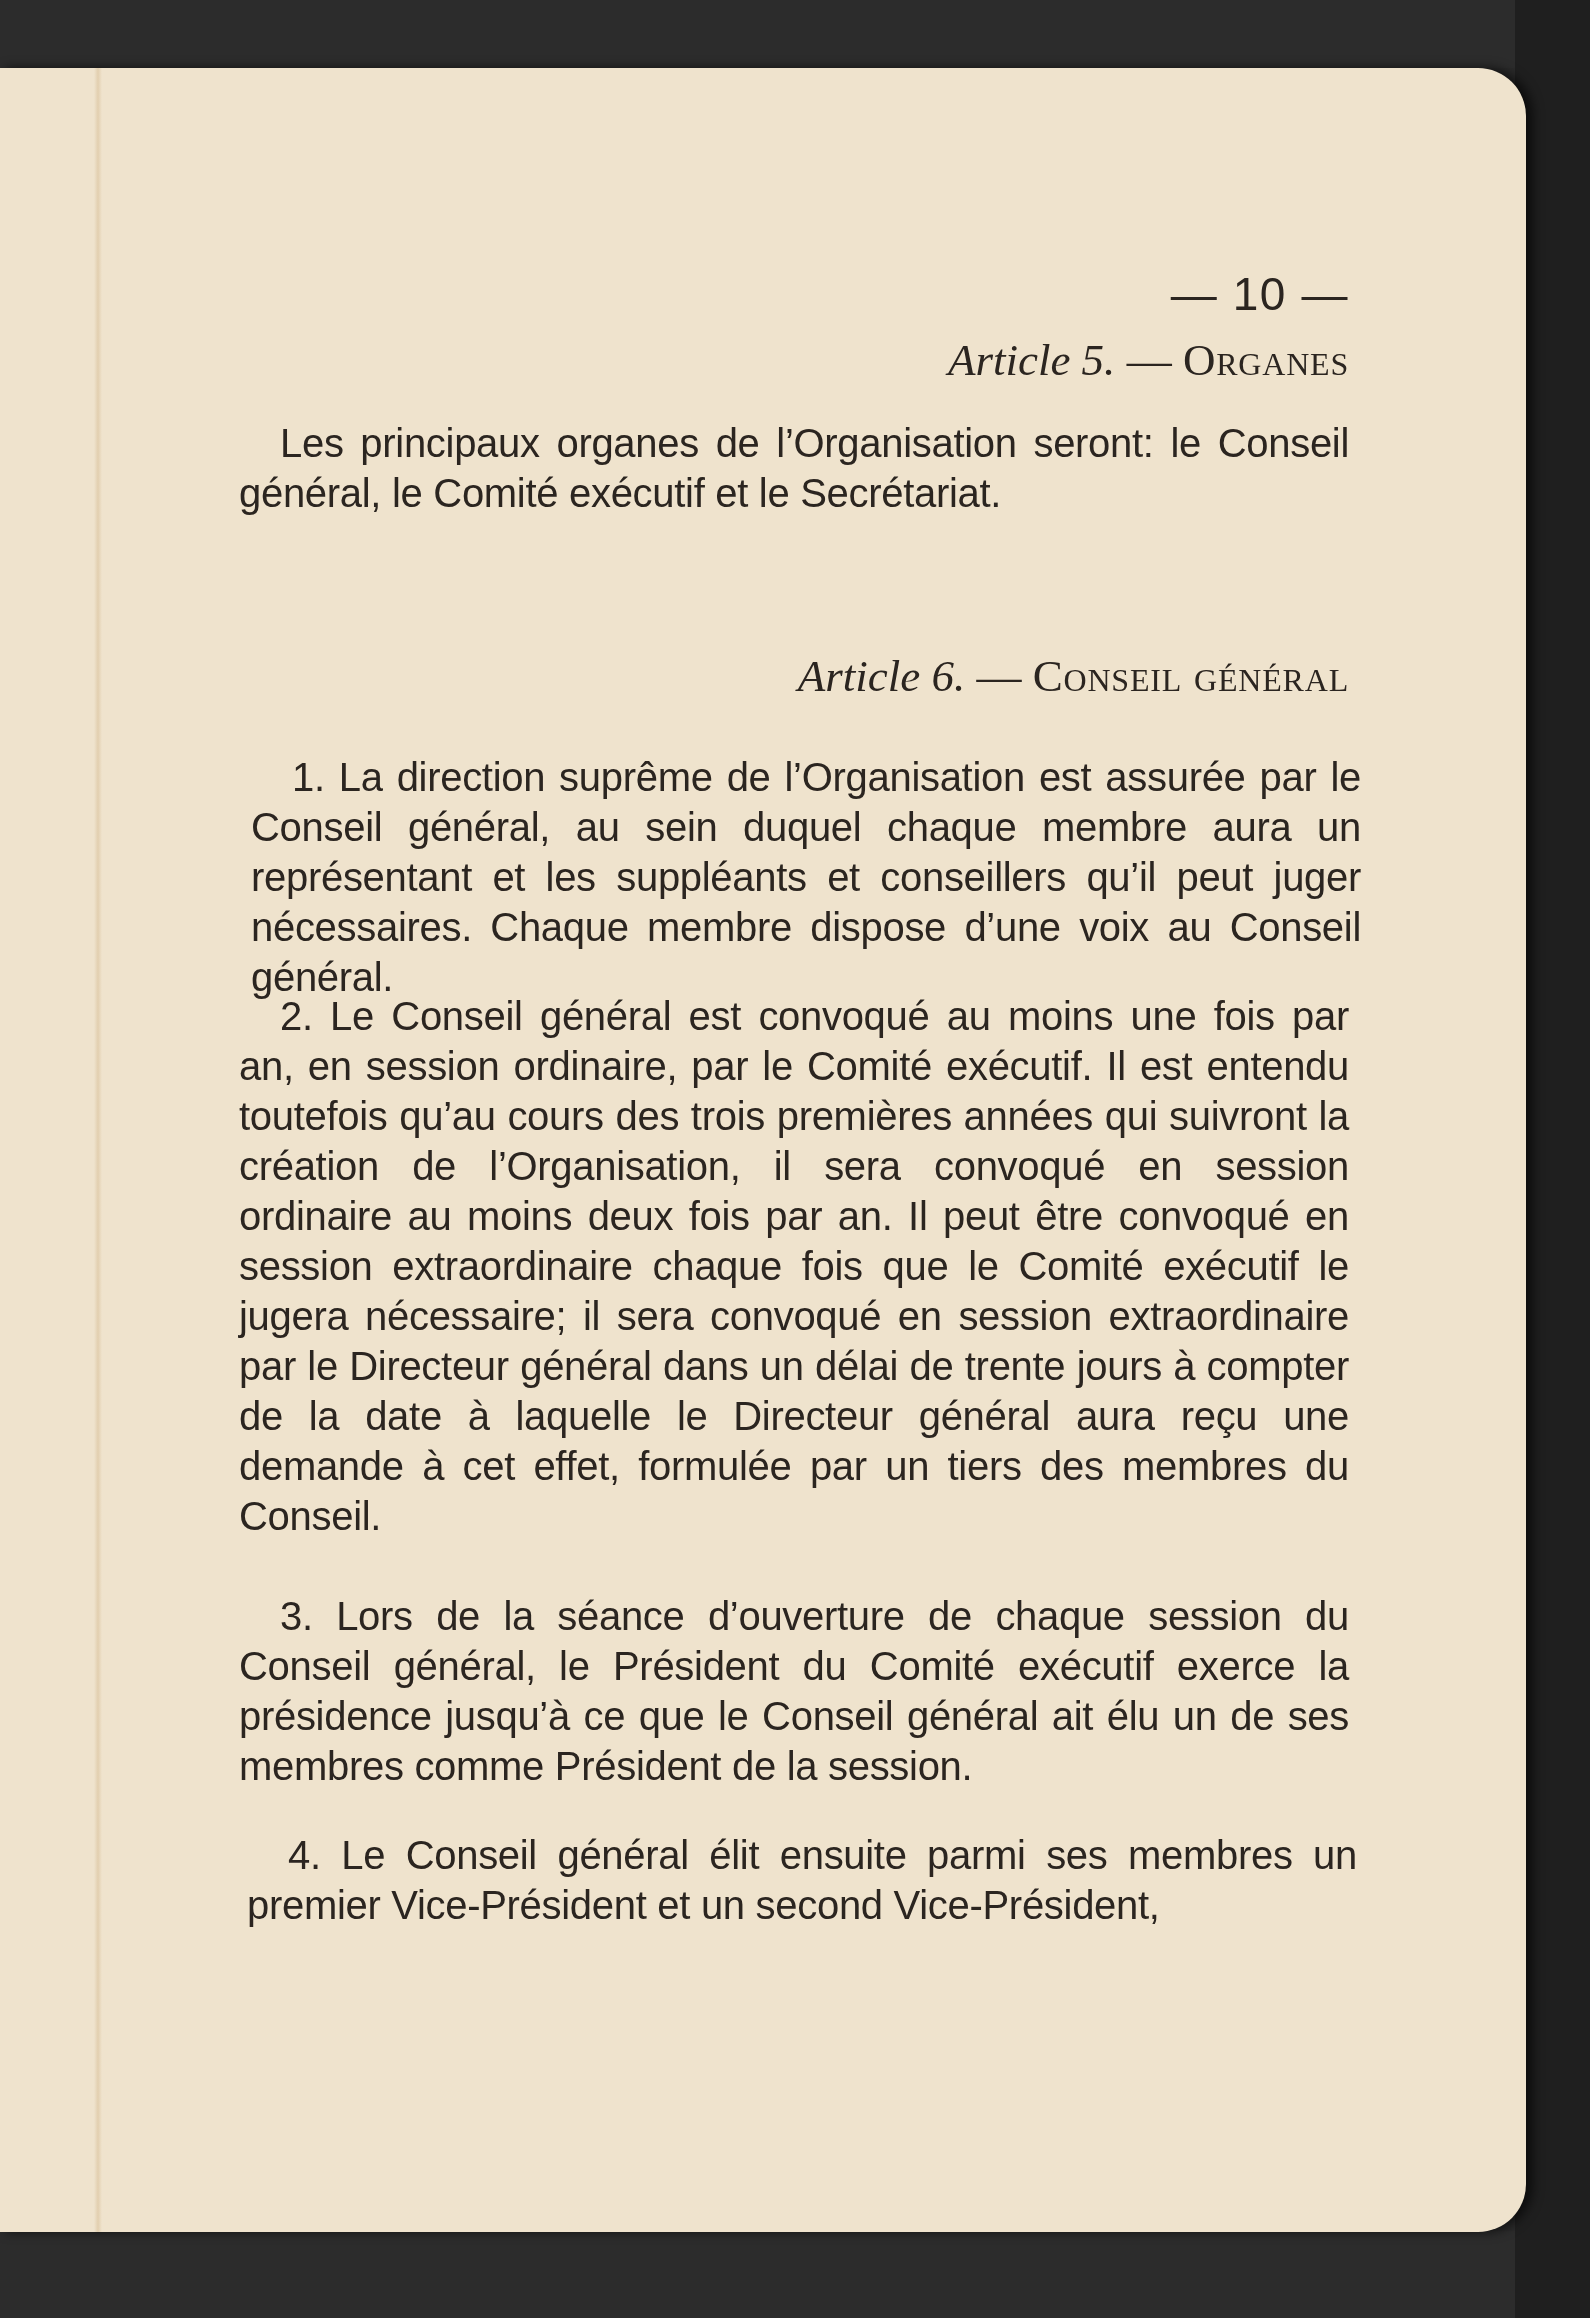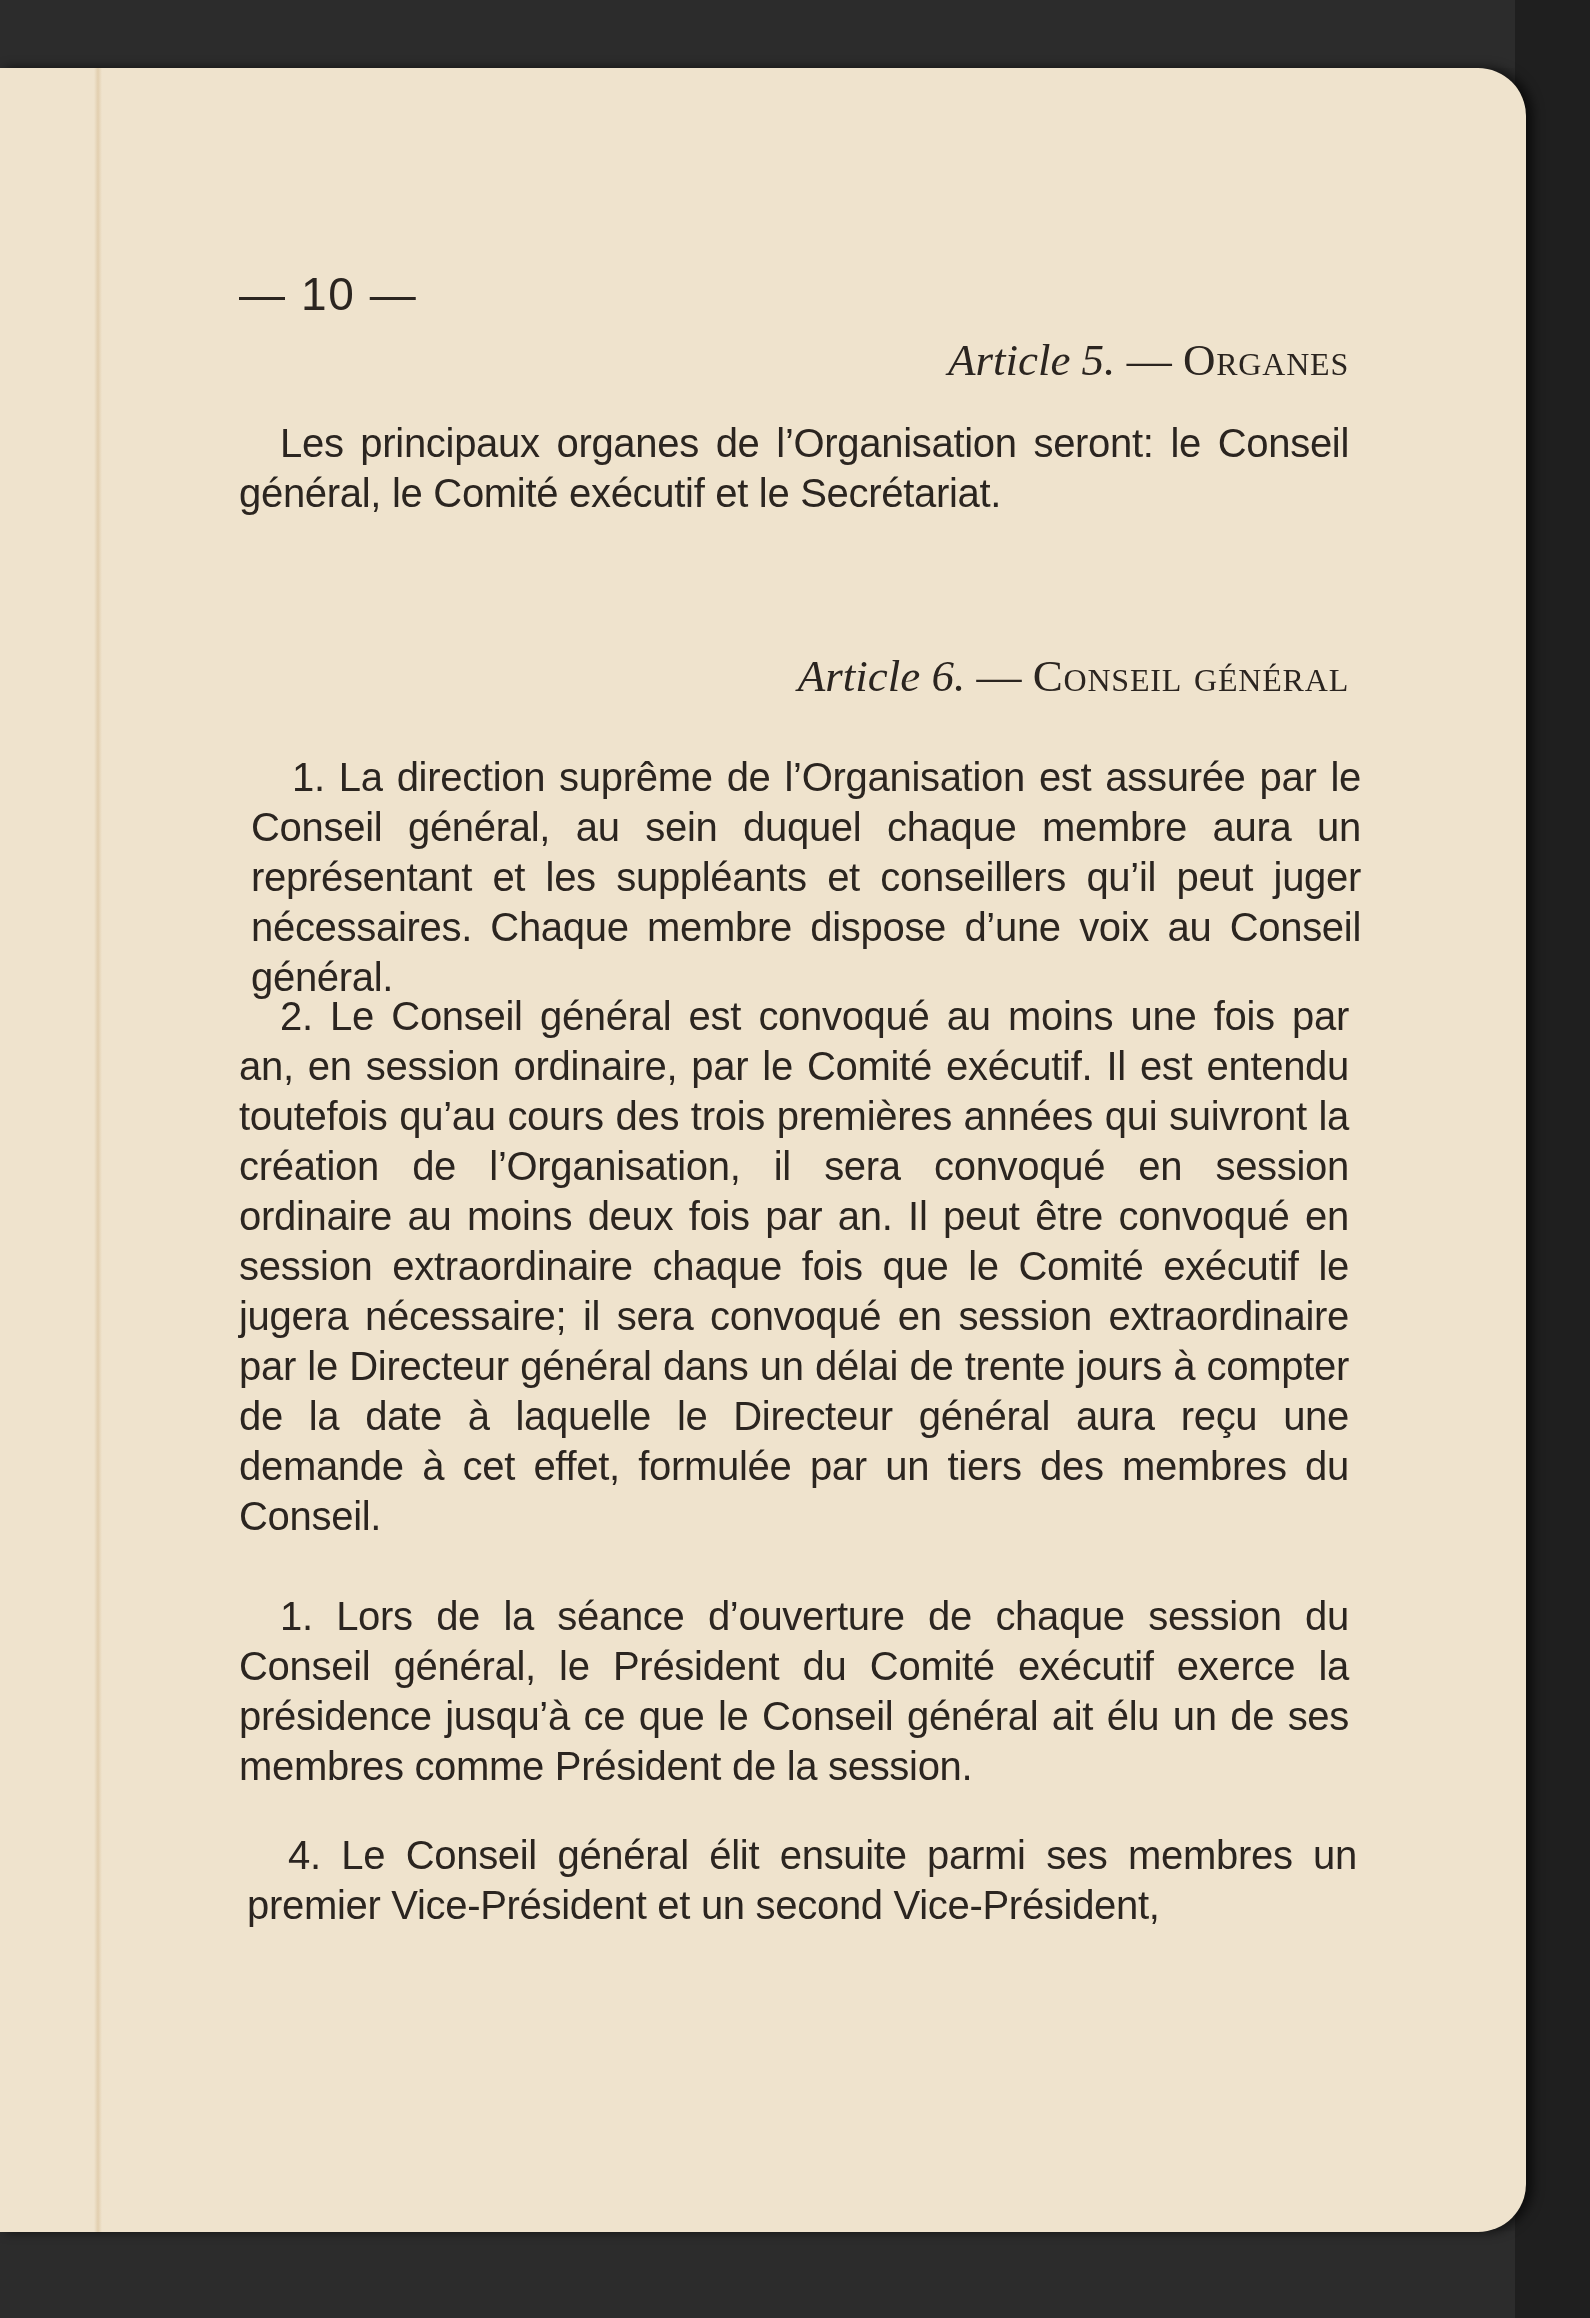--- a/index.html
+++ b/index.html
@@ -29,21 +29,21 @@
   .gutter {
     position: absolute; left: 94px; top: 68px; width: 8px; height: 2164px;
     background: linear-gradient(to right, rgba(210,190,150,0.0), rgba(215,190,150,0.55), rgba(210,190,150,0.0));
   }
   .text-block {
     position: absolute; left: 239px; top: 0; width: 1110px;
     color: #2b2520;
   }
   .page-number {
     position: absolute; left: 0; width: 1110px; top: 199px;
-    text-align: left; font-size: 46px; letter-spacing: 1.6px;
+    text-align: right; font-size: 46px; letter-spacing: 1.6px;
     font-family: "Liberation Sans", "DejaVu Sans", sans-serif;
   }
   .article-title {
     position: absolute; left: 0; width: 1110px;
     text-align: right; font-size: 45px;
   }
   .article-title .art { font-style: italic; }
   .article-title .sc { font-variant: small-caps; letter-spacing: 0.8px; }
   .para {
     position: absolute; left: 0; width: 1110px;
@@ -73,21 +73,21 @@
     <p class="para indent" style="top:350px; margin:0;">Les principaux organes de l’Organisation seront: le Conseil général, le Comité exécutif et le Secrétariat.</p>
 
     <div class="article-title" style="top:582px;">
       <span class="art">Article 6.</span><span> — </span><span class="sc">Conseil général</span>
     </div>
 
     <p class="para indent" style="top:672px; margin:12px;">1. La direction suprême de l’Organisation est assurée par le Conseil général, au sein duquel chaque membre aura un représentant et les suppléants et conseillers qu’il peut juger nécessaires. Chaque membre dispose d’une voix au Conseil général.</p>
 
     <p class="para indent" style="top:923px; margin:0;">2. Le Conseil général est convoqué au moins une fois par an, en session ordinaire, par le Comité exécutif. Il est entendu toutefois qu’au cours des trois premières années qui suivront la création de l’Organisation, il sera convoqué en session ordinaire au moins deux fois par an. Il peut être convoqué en session extraordinaire chaque fois que le Comité exécutif le jugera nécessaire; il sera convoqué en session extraordinaire par le Directeur général dans un délai de trente jours à compter de la date à laquelle le Directeur général aura reçu une demande à cet effet, formulée par un tiers des membres du Conseil.</p>
 
-    <p class="para indent" style="top:1523px; margin:0;">1. Lors de la séance d’ouverture de chaque session du Conseil général, le Président du Comité exécutif exerce la présidence jusqu’à ce que le Conseil général ait élu un de ses membres comme Président de la session.</p>
+    <p class="para indent" style="top:1523px; margin:0;">3. Lors de la séance d’ouverture de chaque session du Conseil général, le Président du Comité exécutif exerce la présidence jusqu’à ce que le Conseil général ait élu un de ses membres comme Président de la session.</p>
 
     <p class="para indent" style="top:1754px; margin:8px;">4. Le Conseil général élit ensuite parmi ses membres un premier Vice-Président et un second Vice-Président,</p>
 
   </div>
 </div>
 
 <div class="gutter"></div>
 
 
 </body></html>

